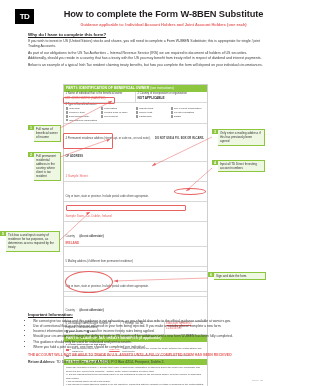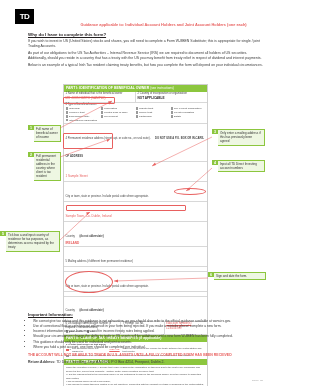--- a/index.html
+++ b/index.html
@@ -107,20 +107,21 @@
 </style>
 </head>
 <body>
 
 <div class="page">
 
   <div class="hdr">
     <div class="td-logo">
       <span>TD</span>
     </div>
+    <div class="title">How to complete the Form W-8BEN Substitute</div>
     <div class="subtitle">Guidance applicable to: Individual Account Holders and Joint Account Holders (one each)</div>
   </div>
 
   <div class="intro">
     <div class="q-head">Why do I have to complete this form?</div>
     <p class="p">If you wish to invest in US (United States) stocks and shares, you will need to complete a Form W-8BEN Substitute; this is appropriate for single / joint Trading Accounts.</p>
     <p class="p">As part of our obligations to the US Tax Authorities – Internal Revenue Service (IRS) we are required to document all holders of US securities. Additionally, should you reside in a country that has a treaty with the US you may benefit from treaty relief in respect of dividend and interest payments.</p>
     <p class="p">Below is an example of a typical Irish Tax resident claiming treaty benefits, but how you complete the form will depend on your individual circumstances.</p>
   </div>
 

